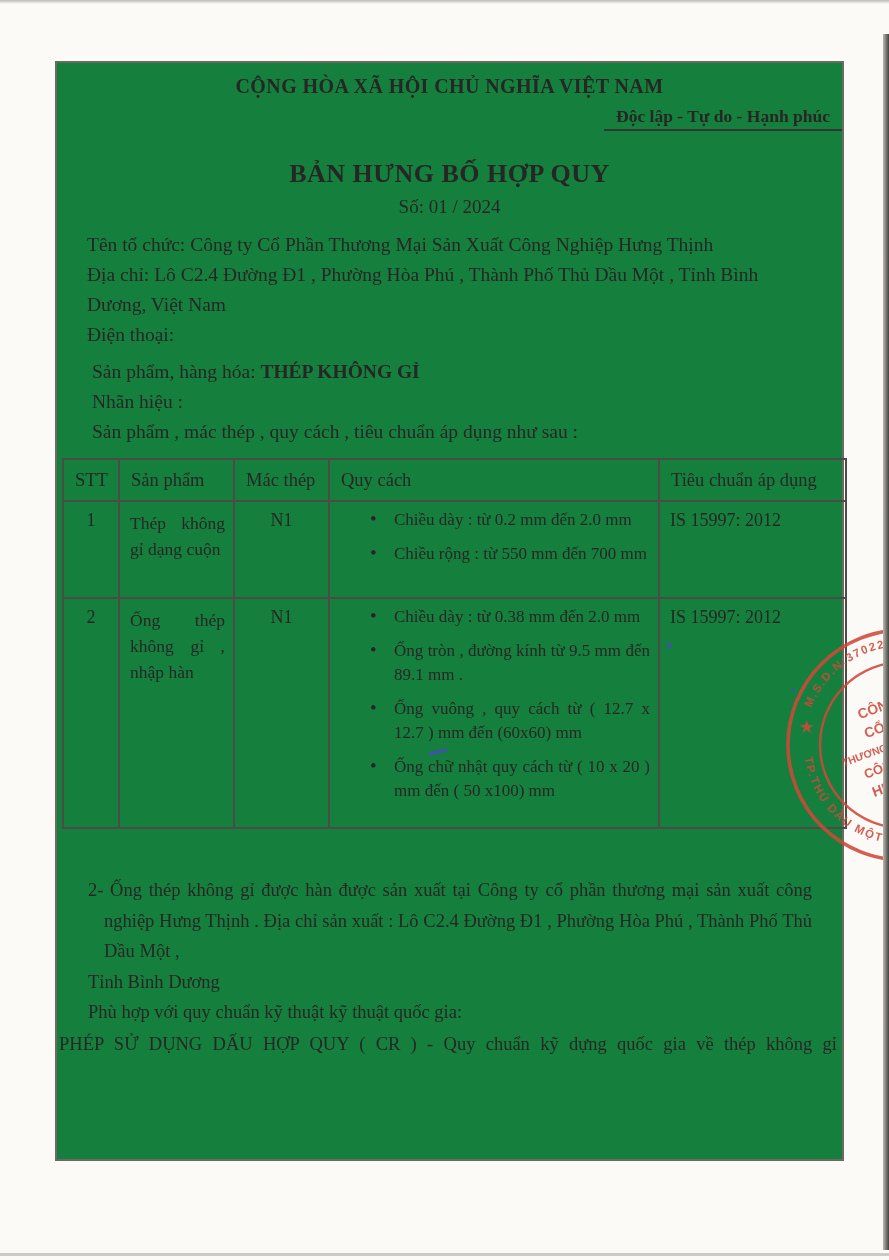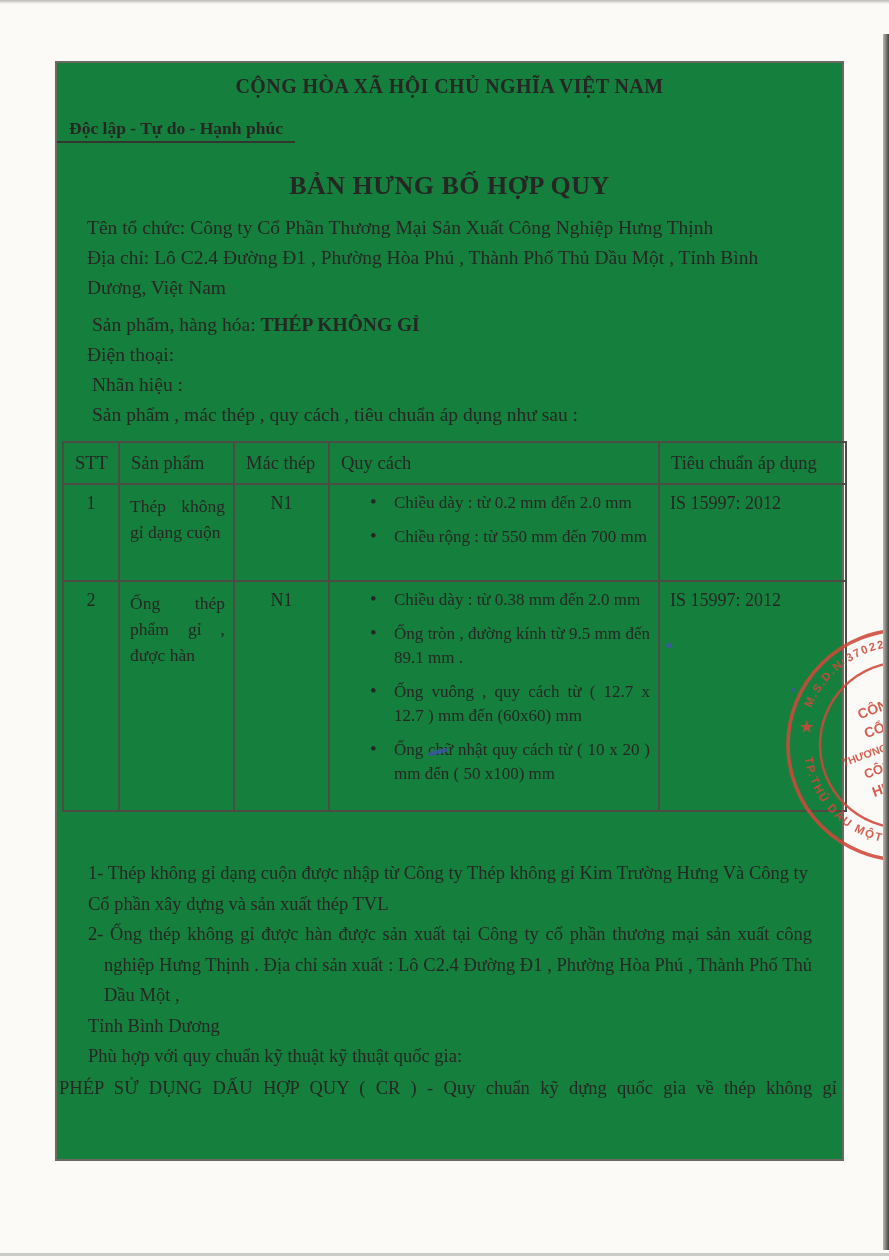--- a/index.html
+++ b/index.html
@@ -13,21 +13,21 @@
     background:linear-gradient(to bottom,rgba(110,110,104,.45),rgba(110,110,104,0));}
   .scan-right-strip{position:absolute;left:883px;top:34px;width:6px;height:1216px;
     background:linear-gradient(to right,#b9b9b2,#43433d);}
   .scan-bottom-line{position:absolute;left:0;top:1253px;width:889px;height:3px;background:#c9cbc6;}
 
   .doc-box{
     position:absolute;left:55px;top:61px;width:789px;height:1100px;
     border:2px solid #6a6a63;background:#15803d;box-sizing:border-box;
   }
   .nat-title{margin-top:12px;text-align:center;font-weight:bold;font-size:20px;letter-spacing:.4px;}
-  .motto-wrap{text-align:left;margin-top:20px;}
+  .motto-wrap{text-align:right;margin-top:8px;}
   .motto{display:inline-block;font-weight:bold;font-size:17.5px;
     border-bottom:2.5px solid #35352f;padding:0 12px 2px 12px;}
   .doc-title{margin:28px 0 0 0;text-align:center;font-weight:bold;font-size:26px;letter-spacing:.5px;}
   .doc-number{margin-top:7px;text-align:center;font-size:19px;}
 
   .body-line{margin:0 30px;font-size:19.5px;line-height:30px;}
   .ln-org{margin-top:12px;}
   .ln-indent{margin-left:35px;}
   .ln-gap{margin-top:7px;}
   .bold{font-weight:bold;}
@@ -63,25 +63,26 @@
 </style>
 </head>
 <body>
 
 <div class="doc-box">
   <div class="nat-title">CỘNG HÒA XÃ HỘI CHỦ NGHĨA VIỆT NAM</div>
   <div class="motto-wrap">
     <span class="motto">Độc lập - Tự do - Hạnh phúc</span>
   </div>
   <div class="doc-title">BẢN HƯNG BỐ HỢP QUY</div>
+  <div class="doc-number">Số: 01 / 2024</div>
 
   <p class="body-line ln-org">Tên tổ chức: Công ty Cổ Phần Thương Mại Sản Xuất Công Nghiệp Hưng Thịnh</p>
   <p class="body-line">Địa chỉ: Lô C2.4 Đường Đ1 , Phường Hòa Phú , Thành Phố Thủ Dầu Một , Tỉnh Bình Dương, Việt Nam</p>
+  <p class="body-line">Điện thoại:</p>
   <p class="body-line ln-indent ln-gap"><span>Sản phẩm, hàng hóa: </span><span class="bold">THÉP KHÔNG GỈ</span></p>
-  <p class="body-line">Điện thoại:</p>
   <p class="body-line ln-indent">Nhãn hiệu :</p>
   <p class="body-line ln-indent">Sản phẩm , mác thép , quy cách , tiêu chuẩn áp dụng như sau :</p>
 
   <table class="spec">
     <colgroup>
       <col style="width:56px">
         <col style="width:115px">
         <col style="width:95px">
         <col style="width:330px">
         <col style="width:187px">
@@ -103,37 +104,36 @@
         <td class="c-qc">
           <ul class="qc-list">
             <li>Chiều dày : từ 0.2 mm đến 2.0 mm</li>
             <li>Chiều rộng : từ 550 mm đến 700 mm</li>
           </ul>
         </td>
         <td class="c-tc">IS 15997: 2012</td>
       </tr>
       <tr style="height:230px">
         <td class="c-stt">2</td>
-        <td class="c-sp">Ống thép phẩm gỉ , được hàn</td>
+        <td class="c-sp">Ống thép không gỉ , nhập hàn</td>
         <td class="c-mt">N1</td>
         <td class="c-qc">
           <ul class="qc-list">
             <li>Chiều dày : từ 0.38 mm đến 2.0 mm</li>
             <li>Ống tròn , đường kính từ 9.5 mm đến 89.1 mm .</li>
             <li>Ống vuông , quy cách từ ( 12.7 x 12.7 ) mm đến (60x60) mm</li>
             <li>Ống chữ nhật quy cách từ ( 10 x 20 ) mm đến ( 50 x100) mm</li>
           </ul>
         </td>
         <td class="c-tc">IS 15997: 2012</td>
       </tr>
     </tbody>
   </table>
 
   <div class="notes">
-    <p>1- Thép không gỉ dạng cuộn được nhập từ Công ty Thép không gỉ Kim Trường Hưng Và Công ty Cổ phần xây dựng và sản xuất thép TVL</p>
     <p class="note-hang">2- Ống thép không gỉ được hàn được sản xuất tại Công ty cổ phần thương mại sản xuất công nghiệp Hưng Thịnh . Địa chỉ sản xuất : Lô C2.4 Đường Đ1 , Phường Hòa Phú , Thành Phố Thủ Dầu Một ,</p>
     <p>Tỉnh Bình Dương</p>
     <p>Phù hợp với quy chuẩn kỹ thuật kỹ thuật quốc gia:</p>
     <p class="conf-line">PHÉP SỬ DỤNG DẤU HỢP QUY ( CR ) -  Quy chuẩn kỹ dựng quốc gia về thép không gỉ</p>
   </div>
 </div>
 
 <div class="stamp-wrap">
   <svg viewBox="0 0 250 250" width="250" height="250" xmlns="http://www.w3.org/2000/svg">
     <defs>

